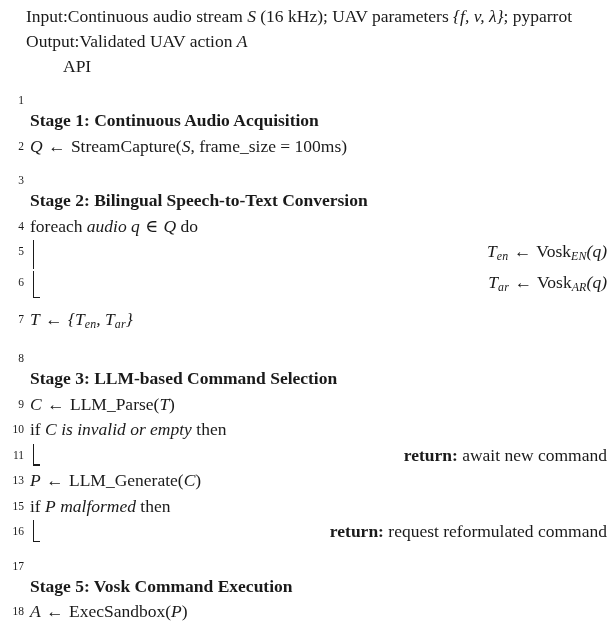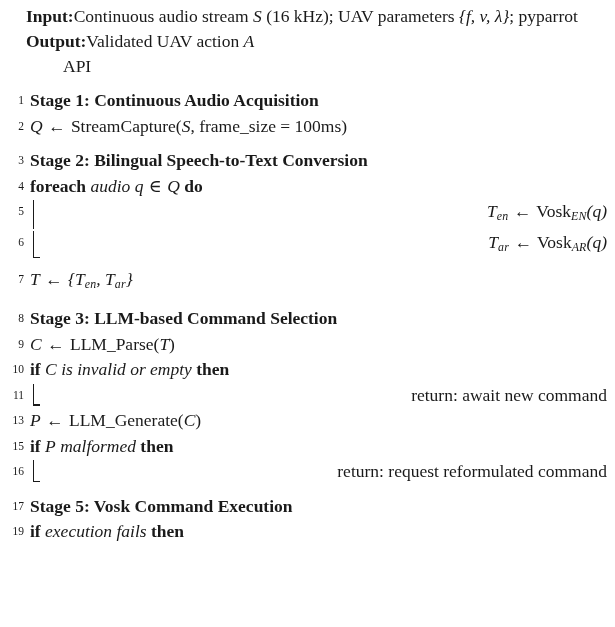--- a/index.html
+++ b/index.html
@@ -28,21 +28,21 @@
   .io-line {
     font-size: 17.5px;
     line-height: 25px;
     text-indent: -26px;
     padding-left: 26px;
   }
   .io-line.cont {
     text-indent: 0;
     padding-left: 37px;
   }
-  .kw { font-weight: bold; }
+  .kw { font-weight: normal; }
   .mathit {
     font-style: italic;
     font-family: "Liberation Serif", "DejaVu Serif", serif;
   }
   .sub {
     font-size: 0.68em;
     vertical-align: -0.28em;
     font-style: italic;
     letter-spacing: 0.2px;
   }
@@ -96,22 +96,22 @@
   .rule.last::after {
     content: "";
     position: absolute;
     left: 0;
     bottom: -1.3px;
     width: 7px;
     height: 1.3px;
     background: #1a1a1a;
   }
 
-  .stage-title { font-weight: bold; }
-  .ret { font-weight: normal; }
+  .stage-title { font-weight: bold; margin-top: 20px; }
+  .ret { font-weight: bold; }
 </style>
 </head>
 <body>
 
 <div id="algo">
 
   <div class="io-block">
     <div class="io-line">
       <span class="kw">Input:</span><span>Continuous audio stream </span><span class="mathit">S</span><span> (16 kHz); UAV parameters </span><span class="mathit">{f, v, λ}</span><span>; pyparrot</span>
     </div>
@@ -193,20 +193,24 @@
     <div class="row">
       <span class="lineno">16</span>
       <span class="content indent1"><span class="rule last"></span><span class="ret">return:</span> <span>request reformulated command</span></span>
     </div>
 
     <div class="row gap-before">
       <span class="lineno">17</span>
       <span class="content stage-title">Stage 5: Vosk Command Execution</span>
     </div>
 
+    <div class="row">
+      <span class="lineno">18</span>
+      <span class="content"><span class="mathit">A</span> <span class="op">←</span> <span>ExecSandbox(</span><span class="mathit">P</span><span>)</span></span>
+    </div>
 
     <div class="row">
       <span class="lineno">19</span>
       <span class="content"><span class="kw">if</span> <span class="mathit">execution fails</span> <span class="kw">then</span></span>
     </div>
 
   </div>
 </div>
 
 </body></html>

